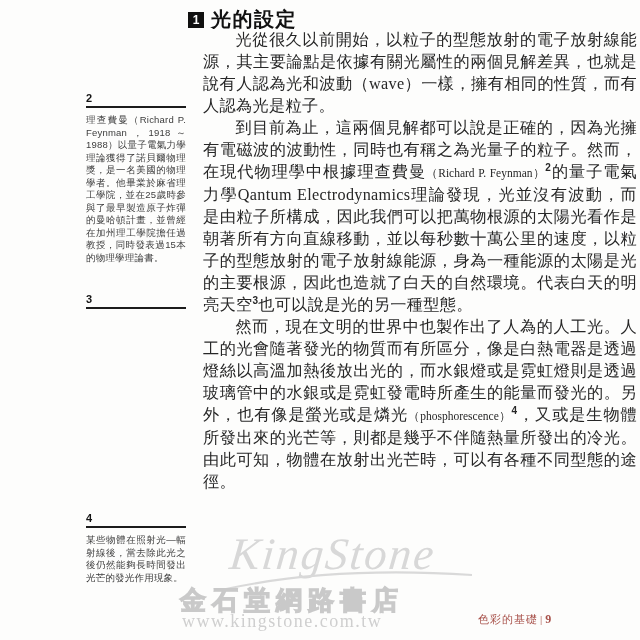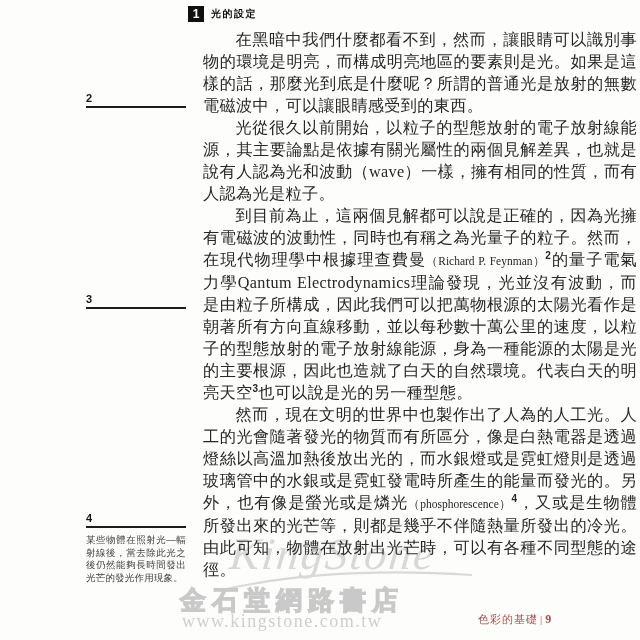--- a/index.html
+++ b/index.html
@@ -36,21 +36,21 @@
     display:flex;align-items:center;gap:7px;
   }
   .num-badge{
     width:16px;height:16px;background:#101010;color:#ffffff;
     font-family:"Liberation Sans","DejaVu Sans",sans-serif;
     font-weight:bold;font-size:12px;line-height:16px;
     text-align:center;
   }
   .heading-title{
     font-family:"Liberation Sans","DejaVu Sans",sans-serif;
-    font-weight:bold;font-size:10px;color:#111;letter-spacing:1.5px;
+    font-weight:bold;font-size:20px;color:#111;letter-spacing:1.5px;
   }
   .body-text{
     position:absolute;left:203px;top:29px;width:434px;
     z-index:2;
   }
   .body-para{
     margin:0;
     font-size:16.2px;line-height:22px;
     text-align:justify;text-indent:2em;
     letter-spacing:0.3px;color:#272727;
@@ -100,39 +100,39 @@
 <svg class="wm wm-swoosh" width="255" height="32" viewBox="0 0 255 32">
   <path d="M4,27 Q110,4 250,13" fill="none" stroke="#d9d9d9" stroke-width="2.2"></path>
 </svg>
 <div class="wm wm-store">金石堂網路書店</div>
 <div class="wm wm-url">www.kingstone.com.tw</div>
 
 <div class="margin-col">
     <div class="note note-2">
       <div class="num">2</div>
       <div class="rule"></div>
+      <div class="ntext">理查費曼（Richard P. Feynman，1918～1988）以量子電氣力學理論獲得了諾貝爾物理獎，是一名美國的物理學者。他畢業於麻省理工學院，並在25歲時參與了最早製造原子炸彈的曼哈頓計畫，並曾經在加州理工學院擔任過教授，同時發表過15本的物理學理論書。</div>
     </div>
     <div class="note note-3">
       <div class="num">3</div>
       <div class="rule"></div>
     </div>
     <div class="note note-4">
       <div class="num">4</div>
       <div class="rule"></div>
       <div class="ntext">某些物體在照射光—輻射線後，當去除此光之後仍然能夠長時間發出光芒的發光作用現象。</div>
     </div>
   </div>
 
 <div class="heading">
   <div class="num-badge">1</div>
   <div class="heading-title">光的設定</div>
 </div>
 
 <div class="body-text">
-    <p class="body-para"><span>在黑暗中我們什麼都看不到，然而，讓眼睛可以識別事物的環境是明亮，而構成明亮地區的要素則是光。如果是這樣的話，那麼光到底是什麼呢？所謂的普通光是放射的無數電磁波中，可以讓眼睛感受到的東西。</span></p>
     <p class="body-para"><span>光從很久以前開始，以粒子的型態放射的電子放射線能源，其主要論點是依據有關光屬性的兩個見解差異，也就是說有人認為光和波動（wave）一樣，擁有相同的性質，而有人認為光是粒子。</span></p>
     <p class="body-para"><span>到目前為止，這兩個見解都可以說是正確的，因為光擁有電磁波的波動性，同時也有稱之為光量子的粒子。然而，在現代物理學中根據理查費曼</span><span class="small-latin">（Richard P. Feynman）</span><span class="sup">2</span><span>的量子電氣力學Qantum Electrodynamics理論發現，光並沒有波動，而是由粒子所構成，因此我們可以把萬物根源的太陽光看作是朝著所有方向直線移動，並以每秒數十萬公里的速度，以粒子的型態放射的電子放射線能源，身為一種能源的太陽是光的主要根源，因此也造就了白天的自然環境。代表白天的明亮天空</span><span class="sup">3</span><span>也可以說是光的另一種型態。</span></p>
     <p class="body-para"><span>然而，現在文明的世界中也製作出了人為的人工光。人工的光會隨著發光的物質而有所區分，像是白熱電器是透過燈絲以高溫加熱後放出光的，而水銀燈或是霓虹燈則是透過玻璃管中的水銀或是霓虹發電時所產生的能量而發光的。另外，也有像是螢光或是燐光</span><span class="small-latin">（phosphorescence）</span><span class="sup">4</span><span>，又或是生物體所發出來的光芒等，則都是幾乎不伴隨熱量所發出的冷光。由此可知，物體在放射出光芒時，可以有各種不同型態的途徑。</span></p>
   </div>
 
 <div class="footer">
   <span>色彩的基礎</span>
     <span>|</span>
     <span class="pg">9</span>
 </div>

